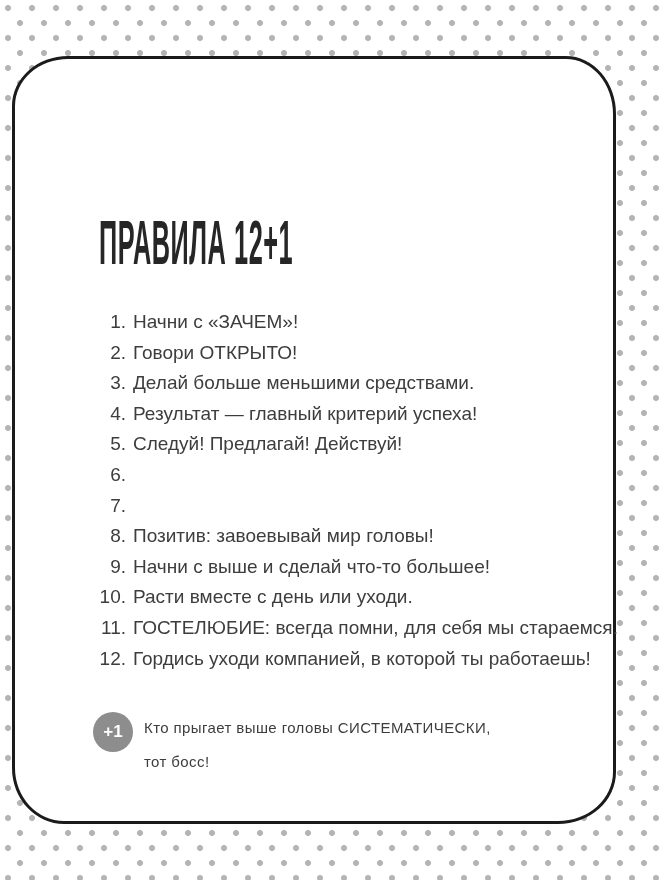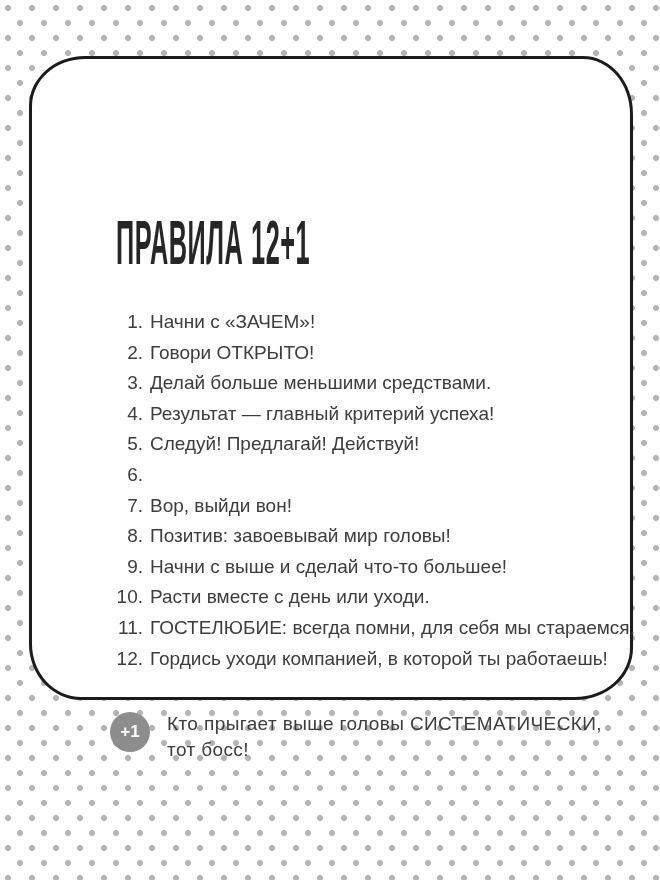--- a/index.html
+++ b/index.html
@@ -24,24 +24,24 @@
     height: 880px;
     background-color: #ffffff;
     background-image:
       radial-gradient(circle, var(--dot) 2.7px, transparent 3.2px),
       radial-gradient(circle, var(--dot) 2.7px, transparent 3.2px);
     background-size: 24px 30px, 24px 30px;
     background-position: 8px 8px, 20px 23px;
   }
   .card {
     position: absolute;
-    left: 29px;
+    left: 12px;
     top: 56px;
     width: 604px;
-    height: 644px;
+    height: 768px;
     background: var(--card_bg);
     border: 3px solid var(--border);
     border-radius: 56px 50px 58px 52px / 50px 58px 52px 56px;
   }
   .title {
     position: absolute;
     left: 84px;
     top: 146px;
     font-size: 46px;
     font-weight: 700;
@@ -87,23 +87,23 @@
     color: var(--badge_text);
     font-size: 17px;
     font-weight: 700;
     display: flex;
     align-items: center;
     justify-content: center;
     flex: 0 0 40px;
     margin-top: 1px;
   }
   .bonus-text {
-    margin-left: 17px;
-    font-size: 19px;
-    line-height: 26px;
+    margin-left: 11px;
+    font-size: 15px;
+    line-height: 34px;
     color: var(--text);
     letter-spacing: 0.4px;
     white-space: pre-line;
     padding-top: 0px;
   }
 </style>
 </head>
 <body>
 
 <div class="page">
@@ -130,21 +130,20 @@
       </li>
       <li>
         <span class="num">5.</span>
         <span class="txt">Следуй! Предлагай! Действуй!</span>
       </li>
       <li>
         <span class="num">6.</span>
       </li>
       <li>
         <span class="num">7.</span>
-        <span class="txt">Вор, выйди вон!</span>
       </li>
       <li>
         <span class="num">8.</span>
         <span class="txt">Позитив: завоевывай мир головы!</span>
       </li>
       <li>
         <span class="num">9.</span>
         <span class="txt">Начни с выше и сделай что-то большее!</span>
       </li>
       <li>

